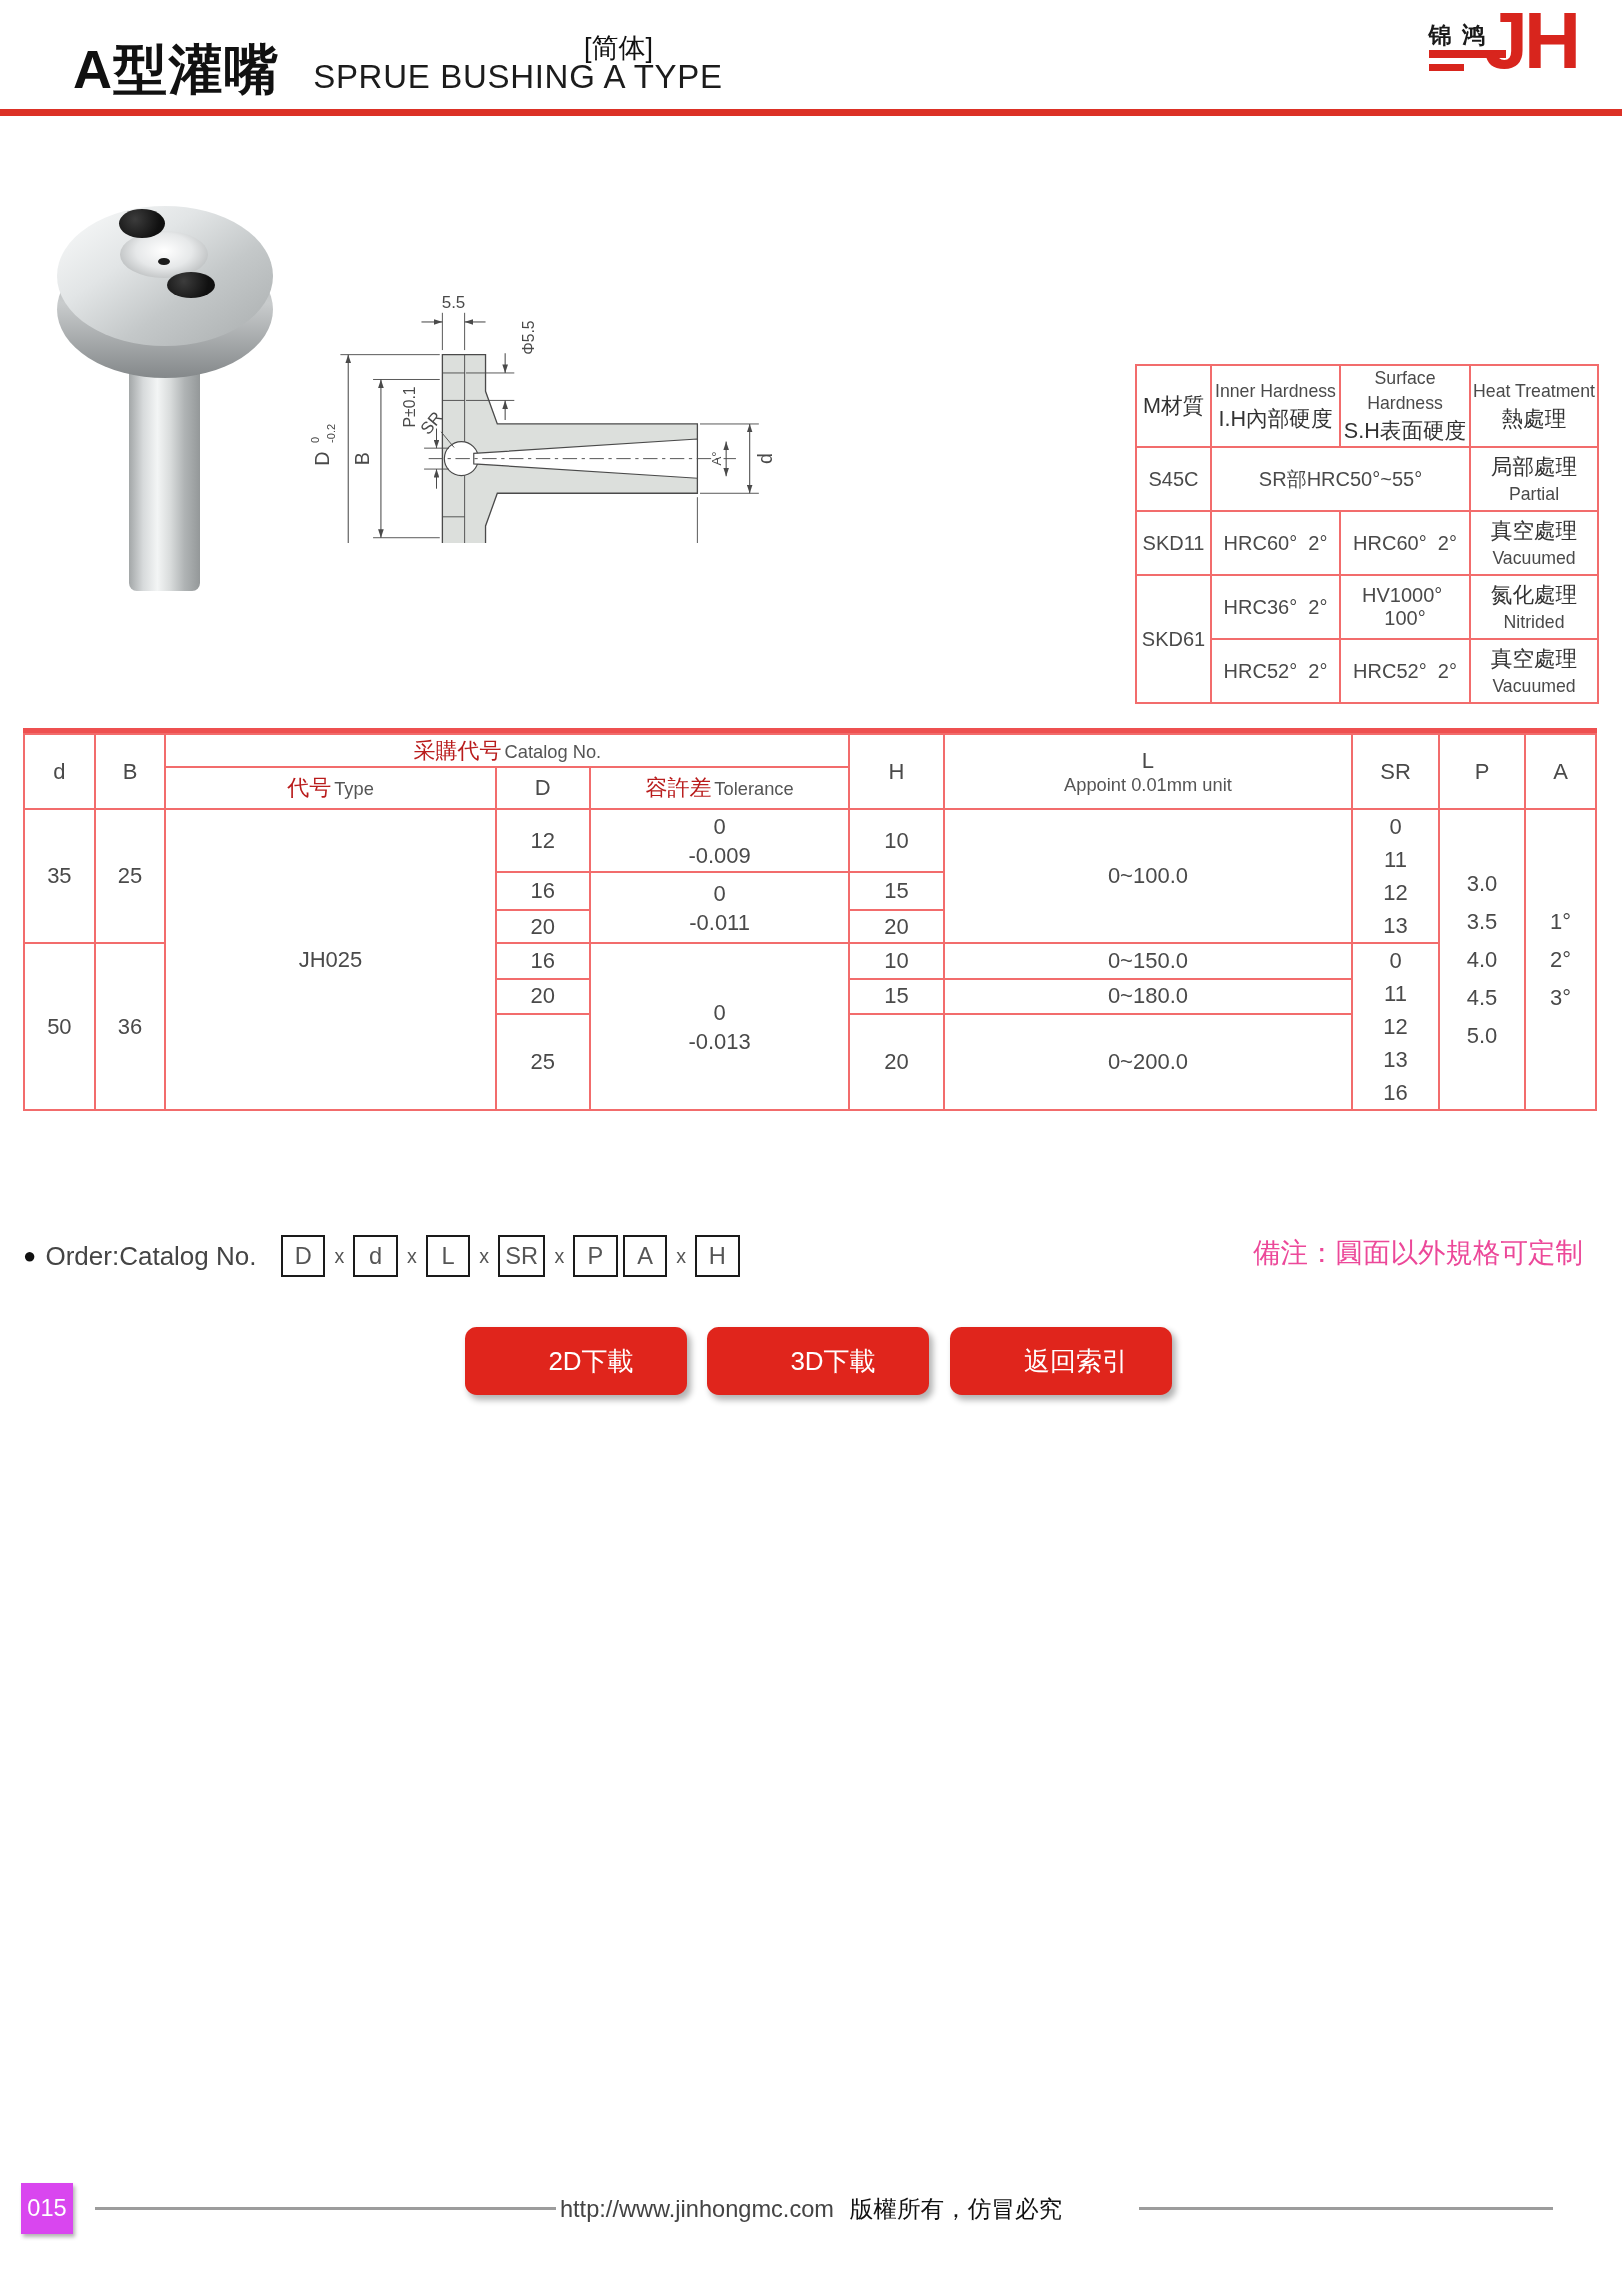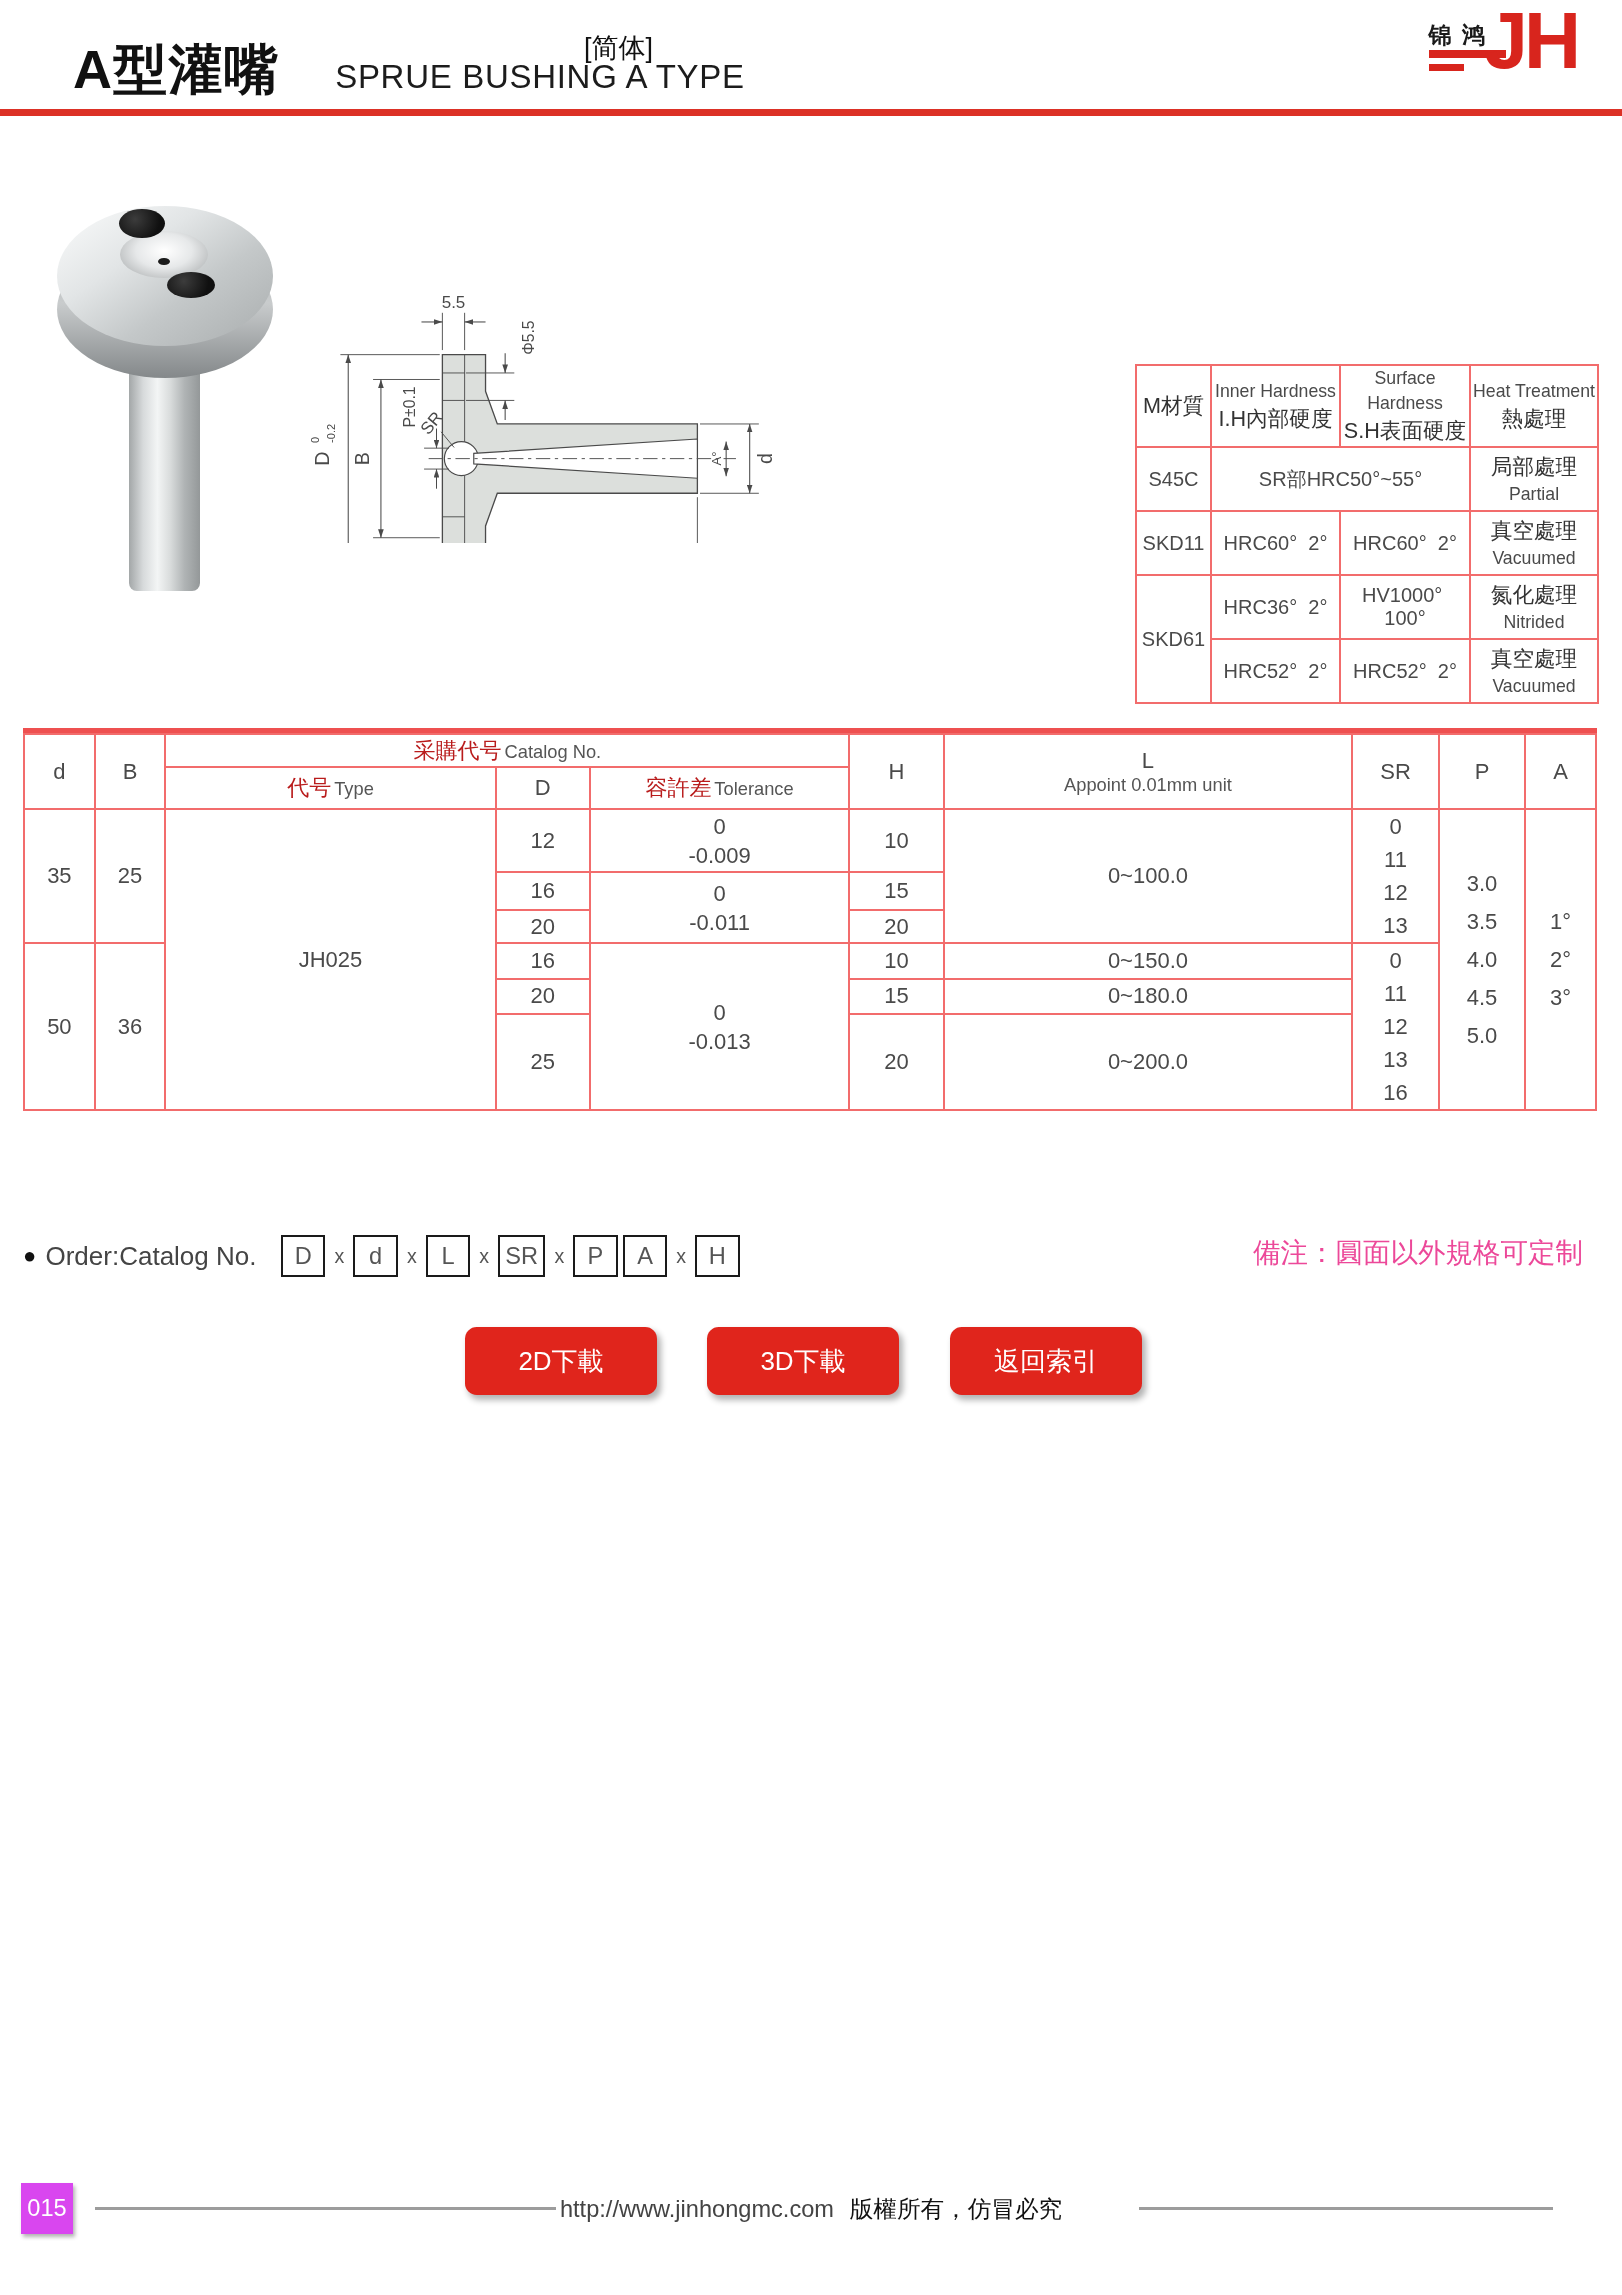--- a/index.html
+++ b/index.html
@@ -1,21 +1,21 @@
 <!DOCTYPE html>
 <html style="font-size:10.5px"><head>
 <meta charset="utf-8">
 <style>
   html,body{margin:0;padding:0;}
   body{
     width:1622px;height:2295px;position:relative;background:#fff;overflow:hidden;
     font-family:"Liberation Sans", sans-serif;color:#4a4a4a;
   }
   
-  .header-titles{position:absolute;left:73px;top:34px;display:flex;align-items:baseline;gap:22px;}
+  .header-titles{position:absolute;left:73px;top:34px;display:flex;align-items:baseline;}
   .title-cn{font-size:54px;font-weight:bold;color:#111;letter-spacing:1.3px;}
   .title-en{font-size:33px;color:#1c1c1c;margin-left:34px;letter-spacing:0.7px;}
   .lang-tag{position:absolute;left:584px;top:30px;font-size:27px;color:#111;}
   .red-rule{position:absolute;left:0;top:109px;width:1622px;height:7.2px;background:#dc3126;}
   .logo{position:absolute;left:1407px;top:3.9px;width:196px;height:98px;}
   .logo-cn{position:absolute;left:21.6px;top:15.7px;font-size:23px;font-weight:bold;color:#1a1a1a;letter-spacing:10.5px;white-space:nowrap;}
   .logo-bar1{position:absolute;left:21.6px;top:46px;width:77px;height:8.5px;background:#d8251d;}
   .logo-bar2{position:absolute;left:21.6px;top:60px;width:35px;height:7.2px;background:#d8251d;}
   .logo-mark{position:absolute;left:77px;top:-9.2px;font-size:79px;font-weight:800;color:#d8251d;letter-spacing:-3.9px;}
   
@@ -63,21 +63,21 @@
   
   .order{position:absolute;left:23px;top:1235px;height:42px;display:flex;align-items:center;}
   .order-bullet{font-size:22px;color:#111;margin-right:9.2px;}
   .order-label{font-size:26px;color:#444;margin-right:22px;}
   .obox{display:inline-flex;align-items:center;justify-content:center;min-width:30px;height:38px;
     border:2.6px solid #1a1a1a;padding:0 5.2px;font-size:23.6px;color:#555;margin:0 2.6px;}
   .osep{font-size:19.6px;color:#555;margin:0 6.5px;}
   .note{position:absolute;right:39px;top:1235px;font-size:27.5px;color:#ec4899;}
   .btn{position:absolute;top:1327px;width:192px;height:68px;background:#e0251c;border-radius:11.8px;
     color:#fff;font-size:26px;display:flex;align-items:center;justify-content:center;
-    box-shadow:3.9px 4.6px 5.9px rgba(0,0,0,0.30);cursor:pointer;}
+    box-shadow:3.9px 4.6px 5.9px rgba(0,0,0,0.30);cursor:pointer;padding-left:30px;}
   .btn-2d{left:465px;} .btn-3d{left:707px;} .btn-idx{left:950px;}
   
   .page-box{position:absolute;left:21px;top:2183px;width:52px;height:51px;background:#d946ef;color:#fff;
     font-size:23.6px;display:flex;align-items:center;justify-content:center;box-shadow:2px 2.6px 3.9px rgba(0,0,0,0.3);}
   .foot-line-left{position:absolute;left:95px;top:2207px;width:461px;height:2.6px;background:#9c9c9c;}
   .foot-line-right{position:absolute;left:1139px;top:2207px;width:414px;height:2.6px;background:#9c9c9c;}
   .foot-text{position:absolute;left:0;width:1622px;top:2193px;text-align:center;font-size:23.6px;}
   .foot-url{color:#444;}
   .foot-copy{color:#111;margin-left:9.2px;}
 </style>

